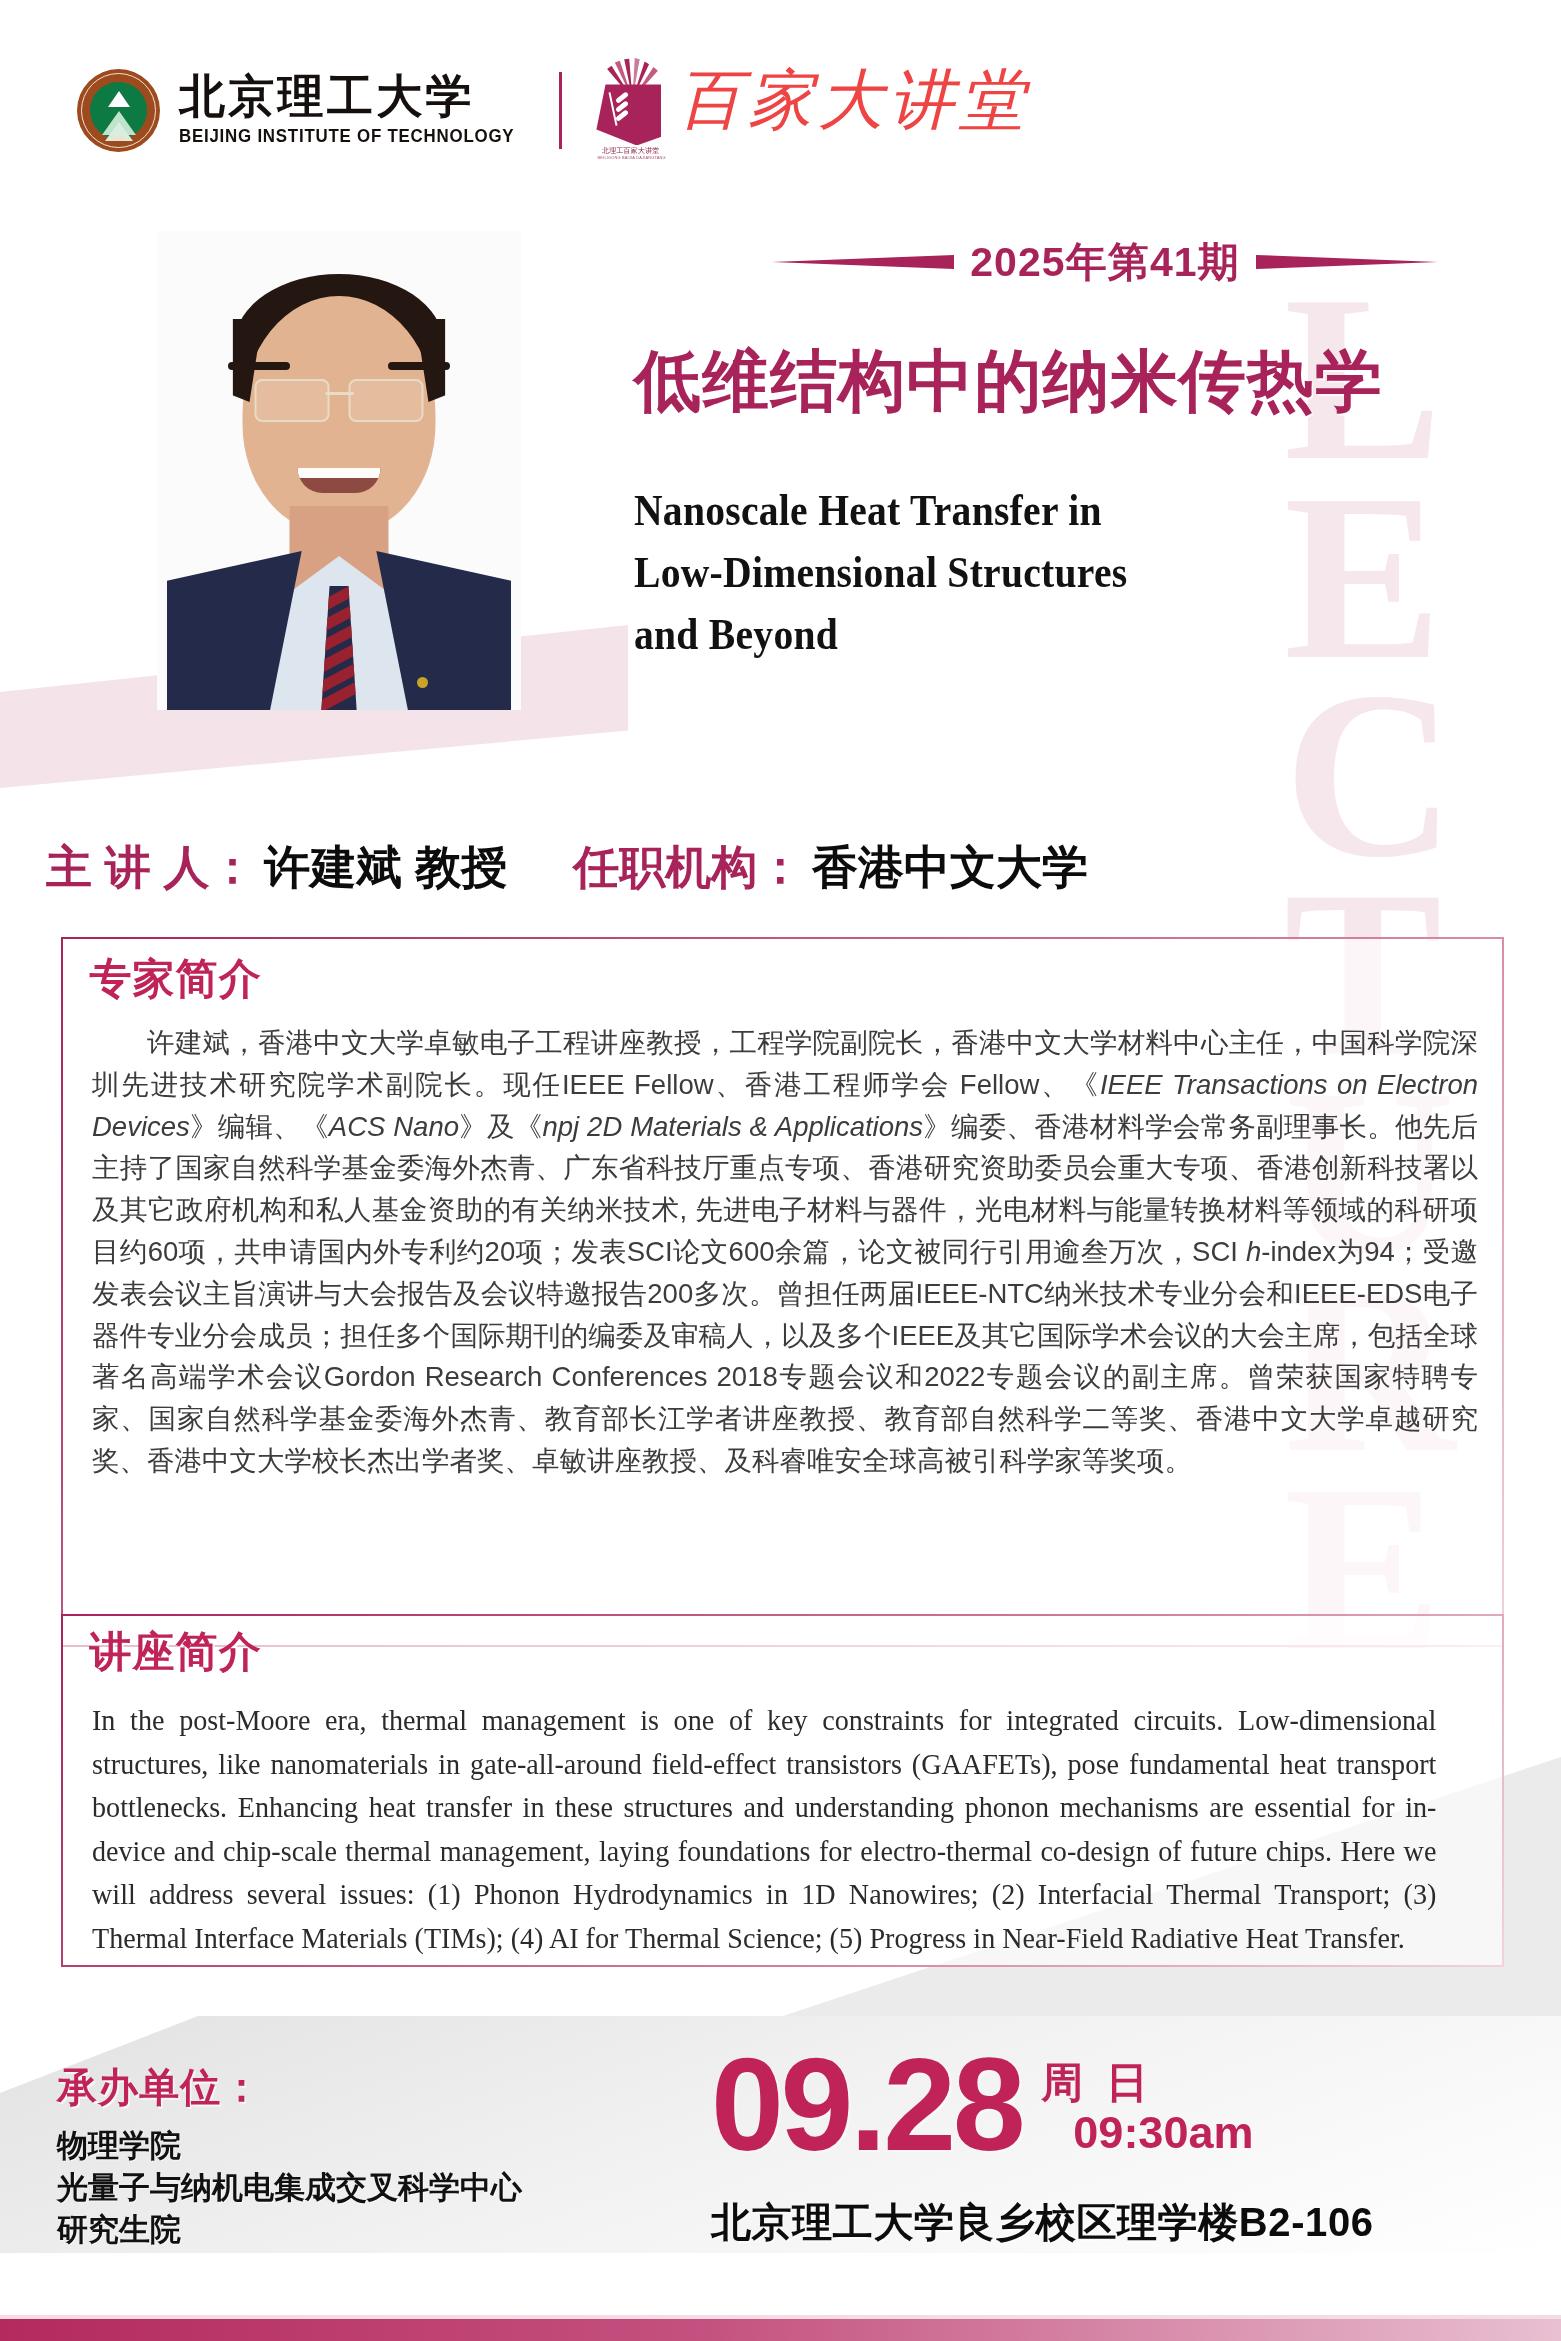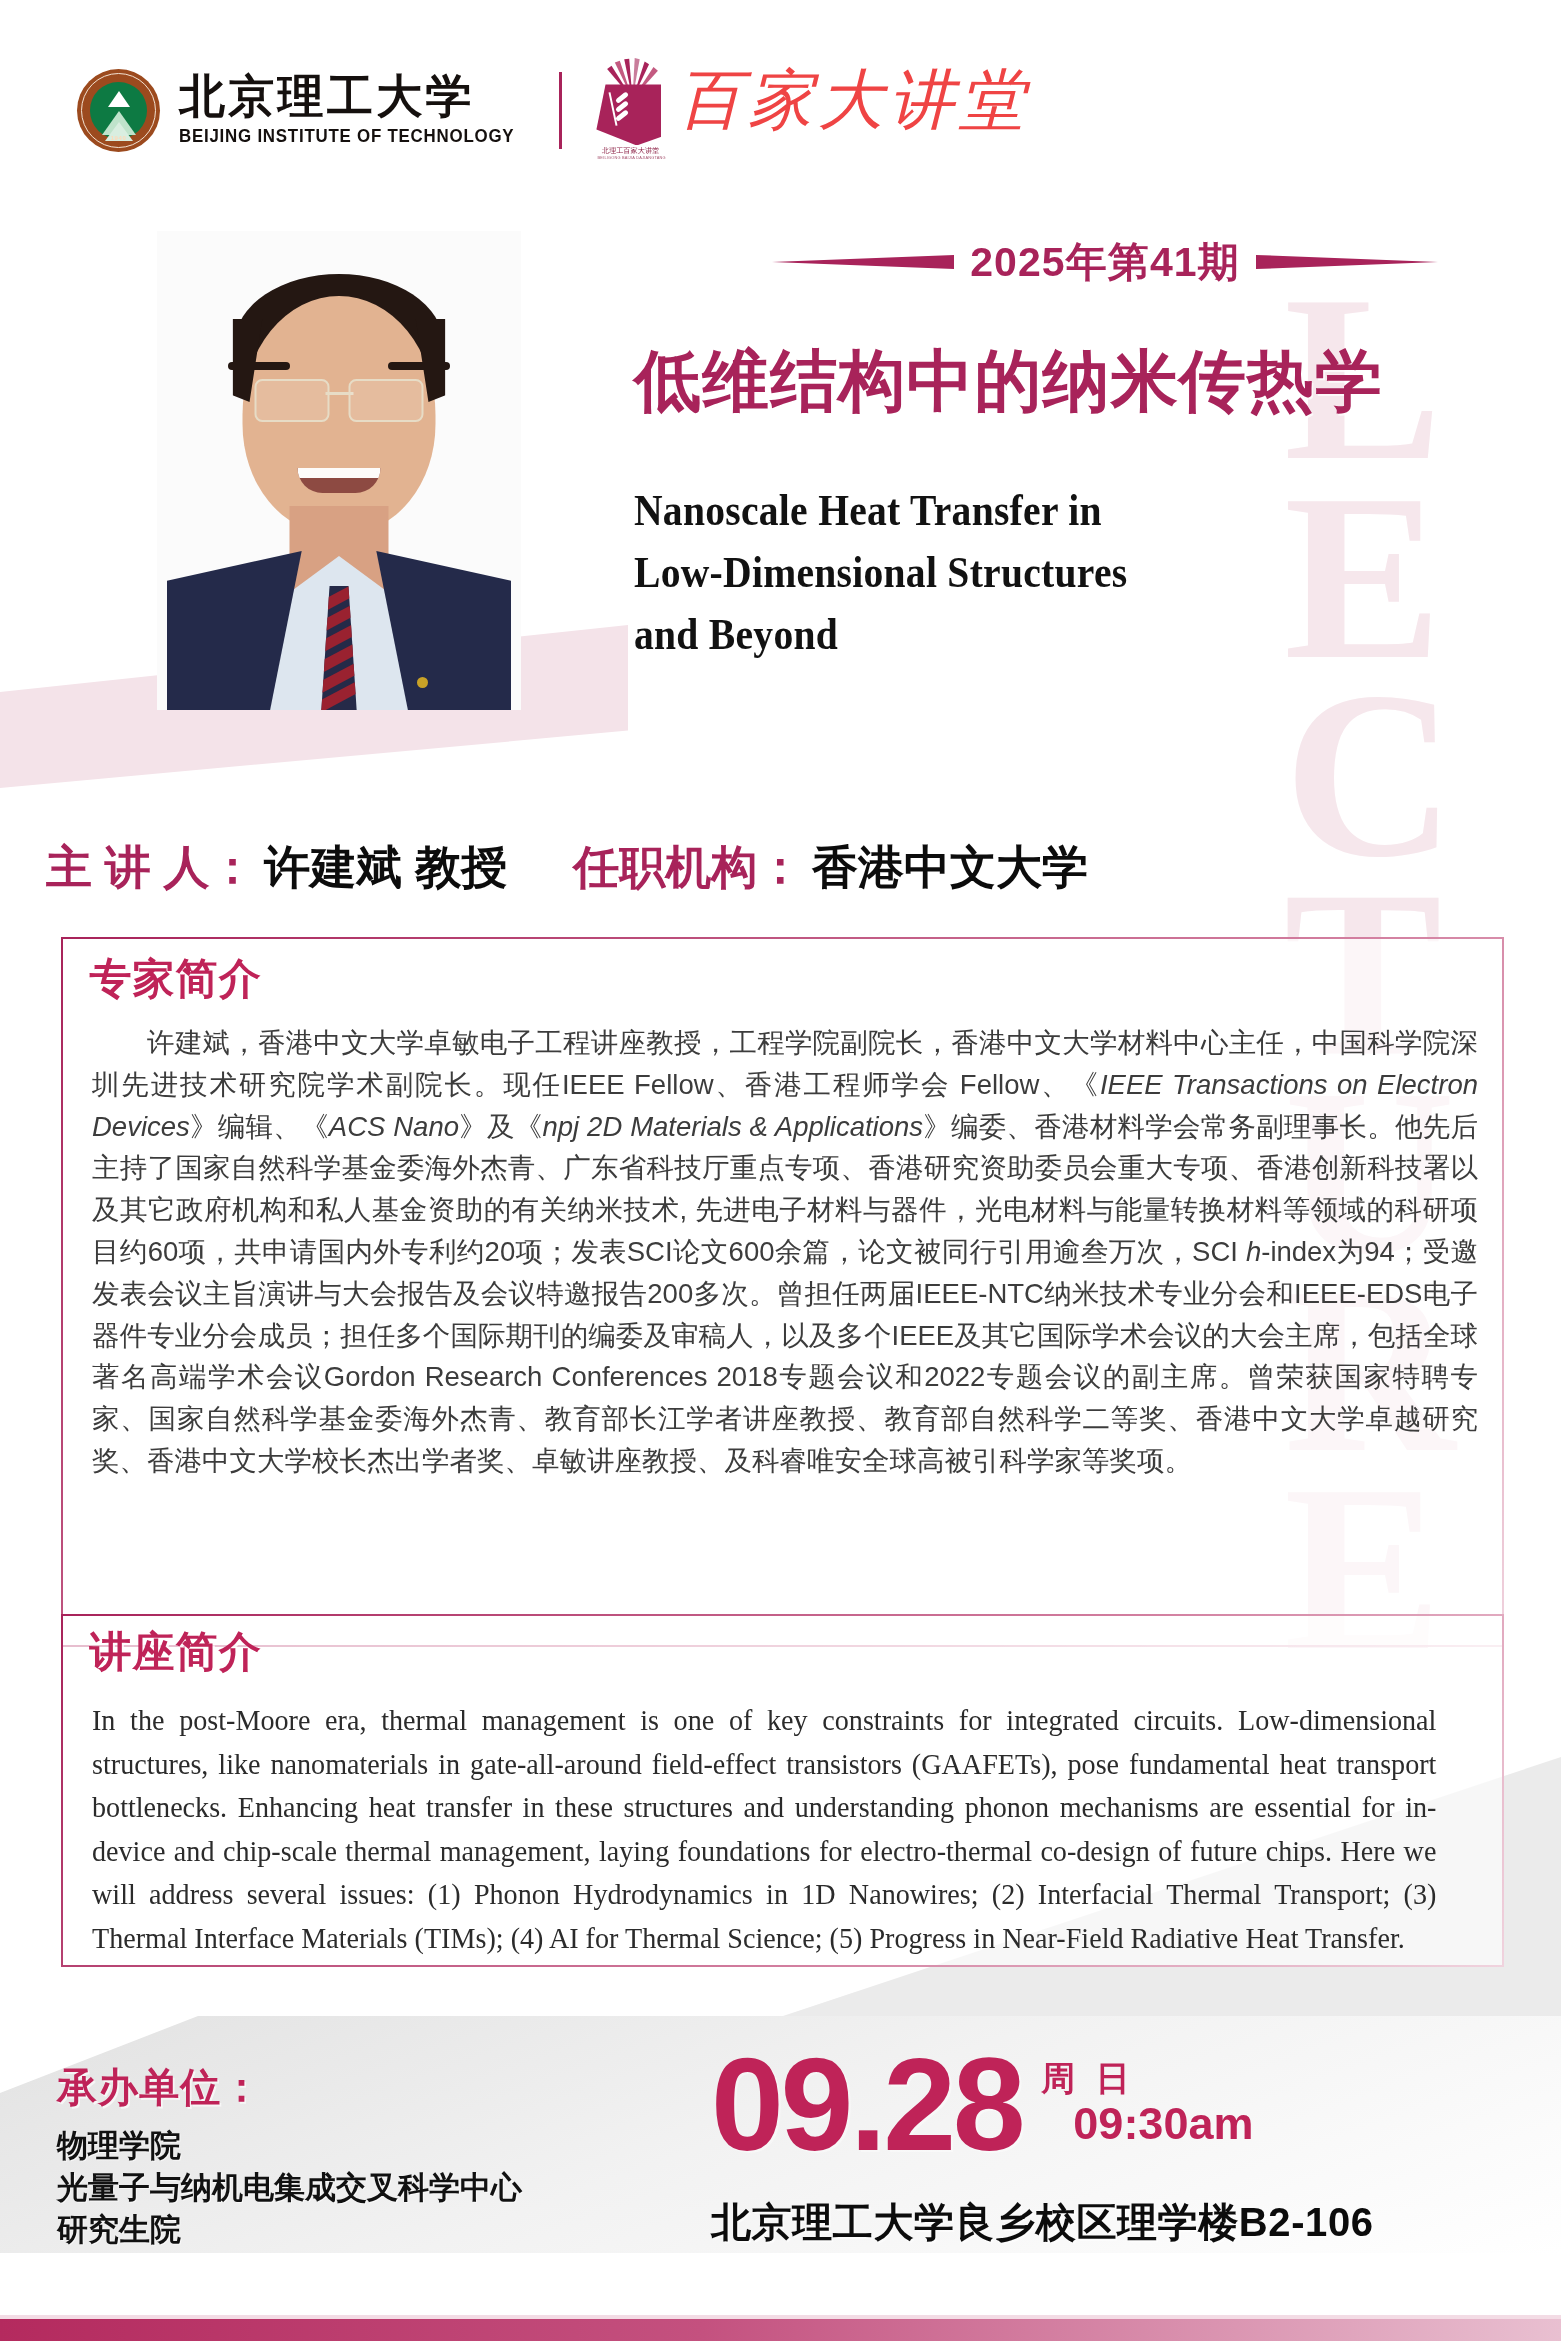--- a/index.html
+++ b/index.html
@@ -316,21 +316,21 @@
     font-family:"Liberation Sans","DejaVu Sans",sans-serif;
     font-weight:bold;font-size:131px;color:#bf2358;
     line-height:.92;letter-spacing:-3.3px;white-space:nowrap;
     text-shadow:2.2px 2.2px 0 rgba(255,255,255,.4);
   }
   .when{
     margin-left:19px;margin-top:15.4px;
     font-family:"Liberation Sans","DejaVu Sans",sans-serif;
     font-weight:bold;color:#bf2358;white-space:nowrap;
   }
-  .when .wd{font-size:34px;letter-spacing:5.5px;line-height:1.1;}
+  .when .wd{font-size:42px;letter-spacing:5.5px;line-height:1.1;}
   .when .tm{font-size:45px;line-height:1.15;letter-spacing:0;margin-left:32px;}
   .venue{
     position:absolute;left:711px;top:2195px;width:804px;
     font-family:"Liberation Sans","DejaVu Sans",sans-serif;
     font-weight:bold;font-size:40px;color:#0c0c0c;letter-spacing:0.6px;
     white-space:nowrap;
     text-shadow:1.7px 1.7px 0 rgba(255,255,255,.55);
   }
 </style>
 </head>

